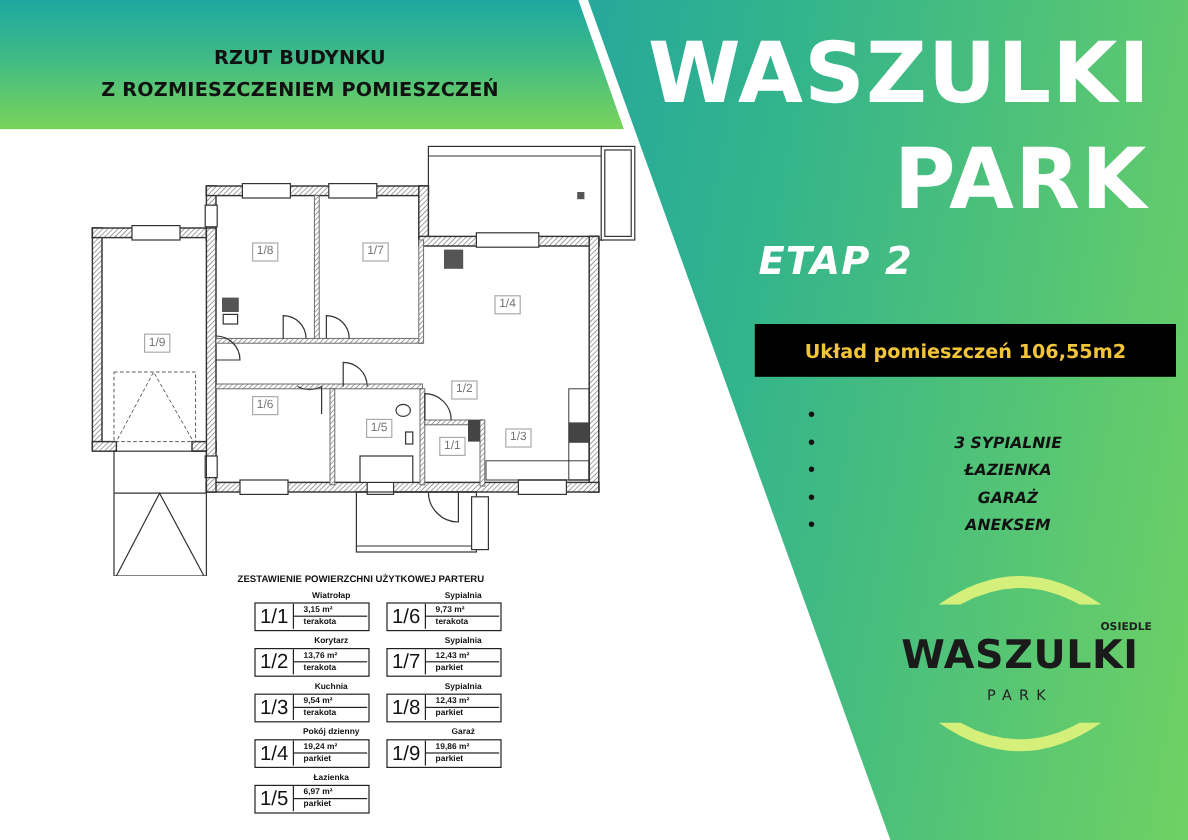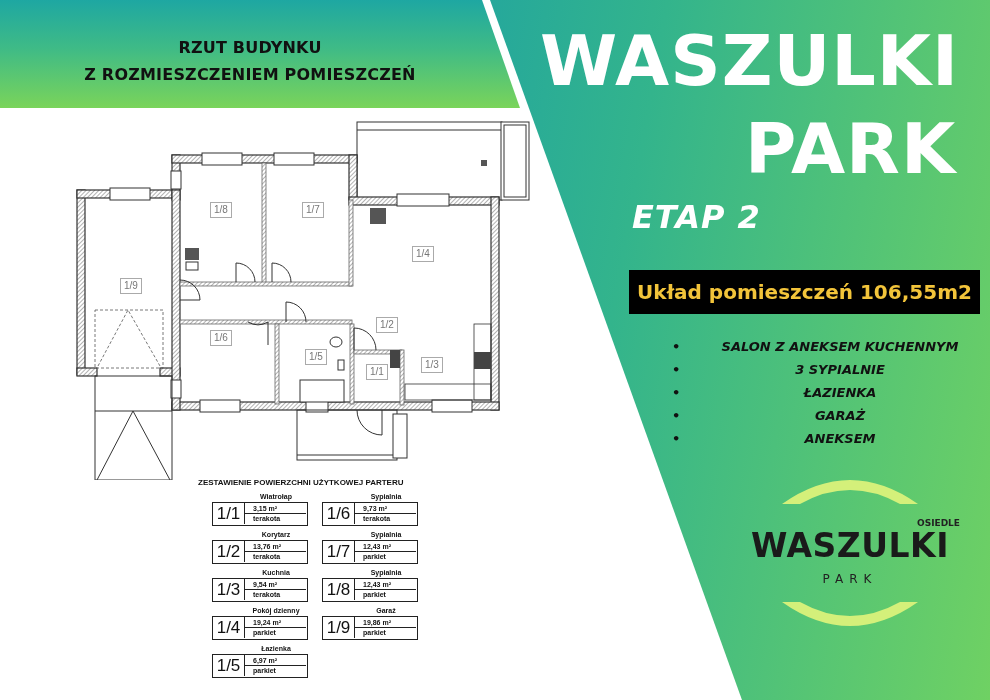--- a/index.html
+++ b/index.html
@@ -31,21 +31,21 @@
   .etap {
     position: absolute; left: 632px; top: 198px; color: #fff;
     font-family: "DejaVu Sans", sans-serif; font-weight: bold; font-style: italic;
     font-size: 32px; letter-spacing: 1px;
   }
   .area-box {
     position: absolute; left: 629px; top: 270px; width: 351px; height: 44px;
     background: #000; display: flex; align-items: center; justify-content: center;
   }
   .area-box span {
-    color: #f2c43a; font-family: "DejaVu Sans", sans-serif; font-weight: bold; font-size: 20px;
+    color: #f2c43a; font-family: "DejaVu Sans", sans-serif; font-weight: bold; font-size: 16px;
   }
   .features { position: absolute; left: 660px; top: 335px; width: 320px; }
   .feature {
     position: relative; height: 23px; line-height: 23px; text-align: center;
     font-family: "DejaVu Sans", sans-serif; font-weight: bold; font-style: italic;
     font-size: 13px; color: #111; padding-left: 40px;
   }
   .feature .bullet { position: absolute; left: 12px; top: 0; font-style: normal; }
 
   
@@ -109,21 +109,21 @@
 
 <div class="brand-title" style="left:540px; top:20px; font-size:70px;">WASZULKI</div>
 <div class="brand-title" style="left:745px; top:108px; font-size:70px;">PARK</div>
 <div class="etap">ETAP 2</div>
 
 <div class="area-box">
   <span>Układ pomieszczeń 106,55m2</span>
 </div>
 
 <div class="features">
-  <div class="feature"><span class="bullet">•</span><span>SALON Z ANEKSEM  KUCHENNYM</span></div>
+  <div class="feature"><span class="bullet">•</span></div>
   <div class="feature"><span class="bullet">•</span><span>3 SYPIALNIE</span></div>
   <div class="feature"><span class="bullet">•</span><span>ŁAZIENKA</span></div>
   <div class="feature"><span class="bullet">•</span><span>GARAŻ</span></div>
   <div class="feature"><span class="bullet">•</span><span>ANEKSEM</span></div>
 </div>
 
 <div class="logo">
   <svg class="arc" style="top:4px;" viewBox="0 0 136 32">
     <path d="M0 32 Q68 -16 136 32 L118 32 Q68 4 18 32 Z" fill="#d4f07a"></path>
   </svg>

